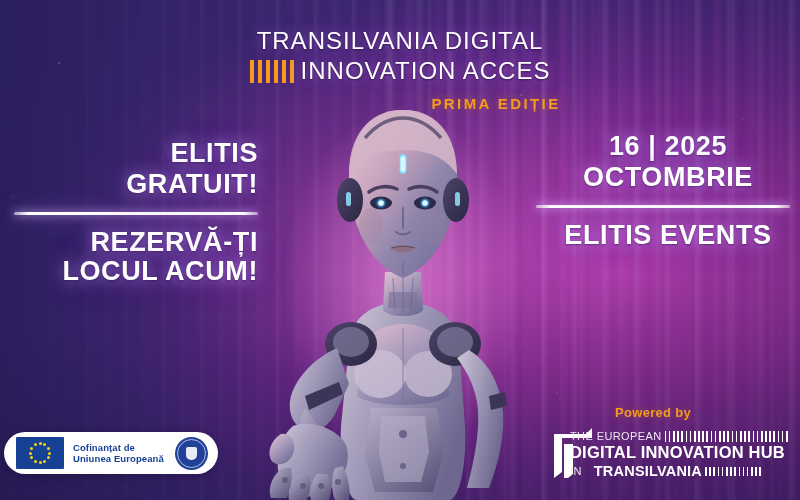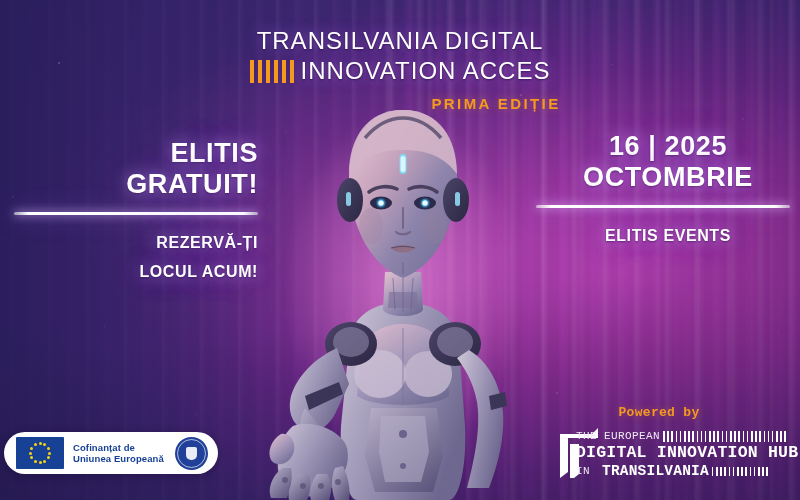--- a/index.html
+++ b/index.html
@@ -104,21 +104,21 @@
 
   .side-line {
     color:#ffffff;
     font-weight:bold;
     font-size:27px;
     line-height:31px;
     letter-spacing:.6px;
     text-shadow:0 0 16px rgba(200,150,255,.75), 0 0 34px rgba(150,90,230,.45), 0 1px 2px rgba(30,0,50,.55);
     white-space:nowrap;
   }
-  .side-line.sm { font-size:16px; line-height:29px; }
+  .side-line.sm { font-size:27px; line-height:29px; }
 
   .divider {
     height:3px;
     margin:12px 0 13px 0;
     background:linear-gradient(90deg, rgba(255,255,255,.55) 0%, #ffffff 6%, #ffffff 94%, rgba(255,255,255,.55) 100%);
     border-radius:2px;
     box-shadow:0 0 10px rgba(225,190,255,.95), 0 0 22px rgba(180,120,255,.6);
   }
   .side-left .divider  { margin-left:14px;  margin-right:0; }
   .side-right .divider { margin-right:10px; margin-left:0; }
@@ -167,21 +167,21 @@
     border:1px solid rgba(255,255,255,.65);
     border-radius:50%;
   }
   .ro-seal .crest {
     width:11px; height:13px;
     background:rgba(255,255,255,.9);
     border-radius:2px 2px 5px 5px;
   }
 
   
-  #powered-block { position:absolute; right:0; top:405px; width:246px; z-index:8;font-family:Liberation Mono, monospace; }
+  #powered-block { position:absolute; right:6px; top:405px; width:246px; z-index:8; }
   .powered-by {
     color:#f59a1e;
     font-weight:bold;
     font-size:13px;
     letter-spacing:.3px;
     text-align:center;
     padding-right:36px;
     margin-bottom:6px;
     text-shadow:0 0 8px rgba(245,154,30,.3);
   }

